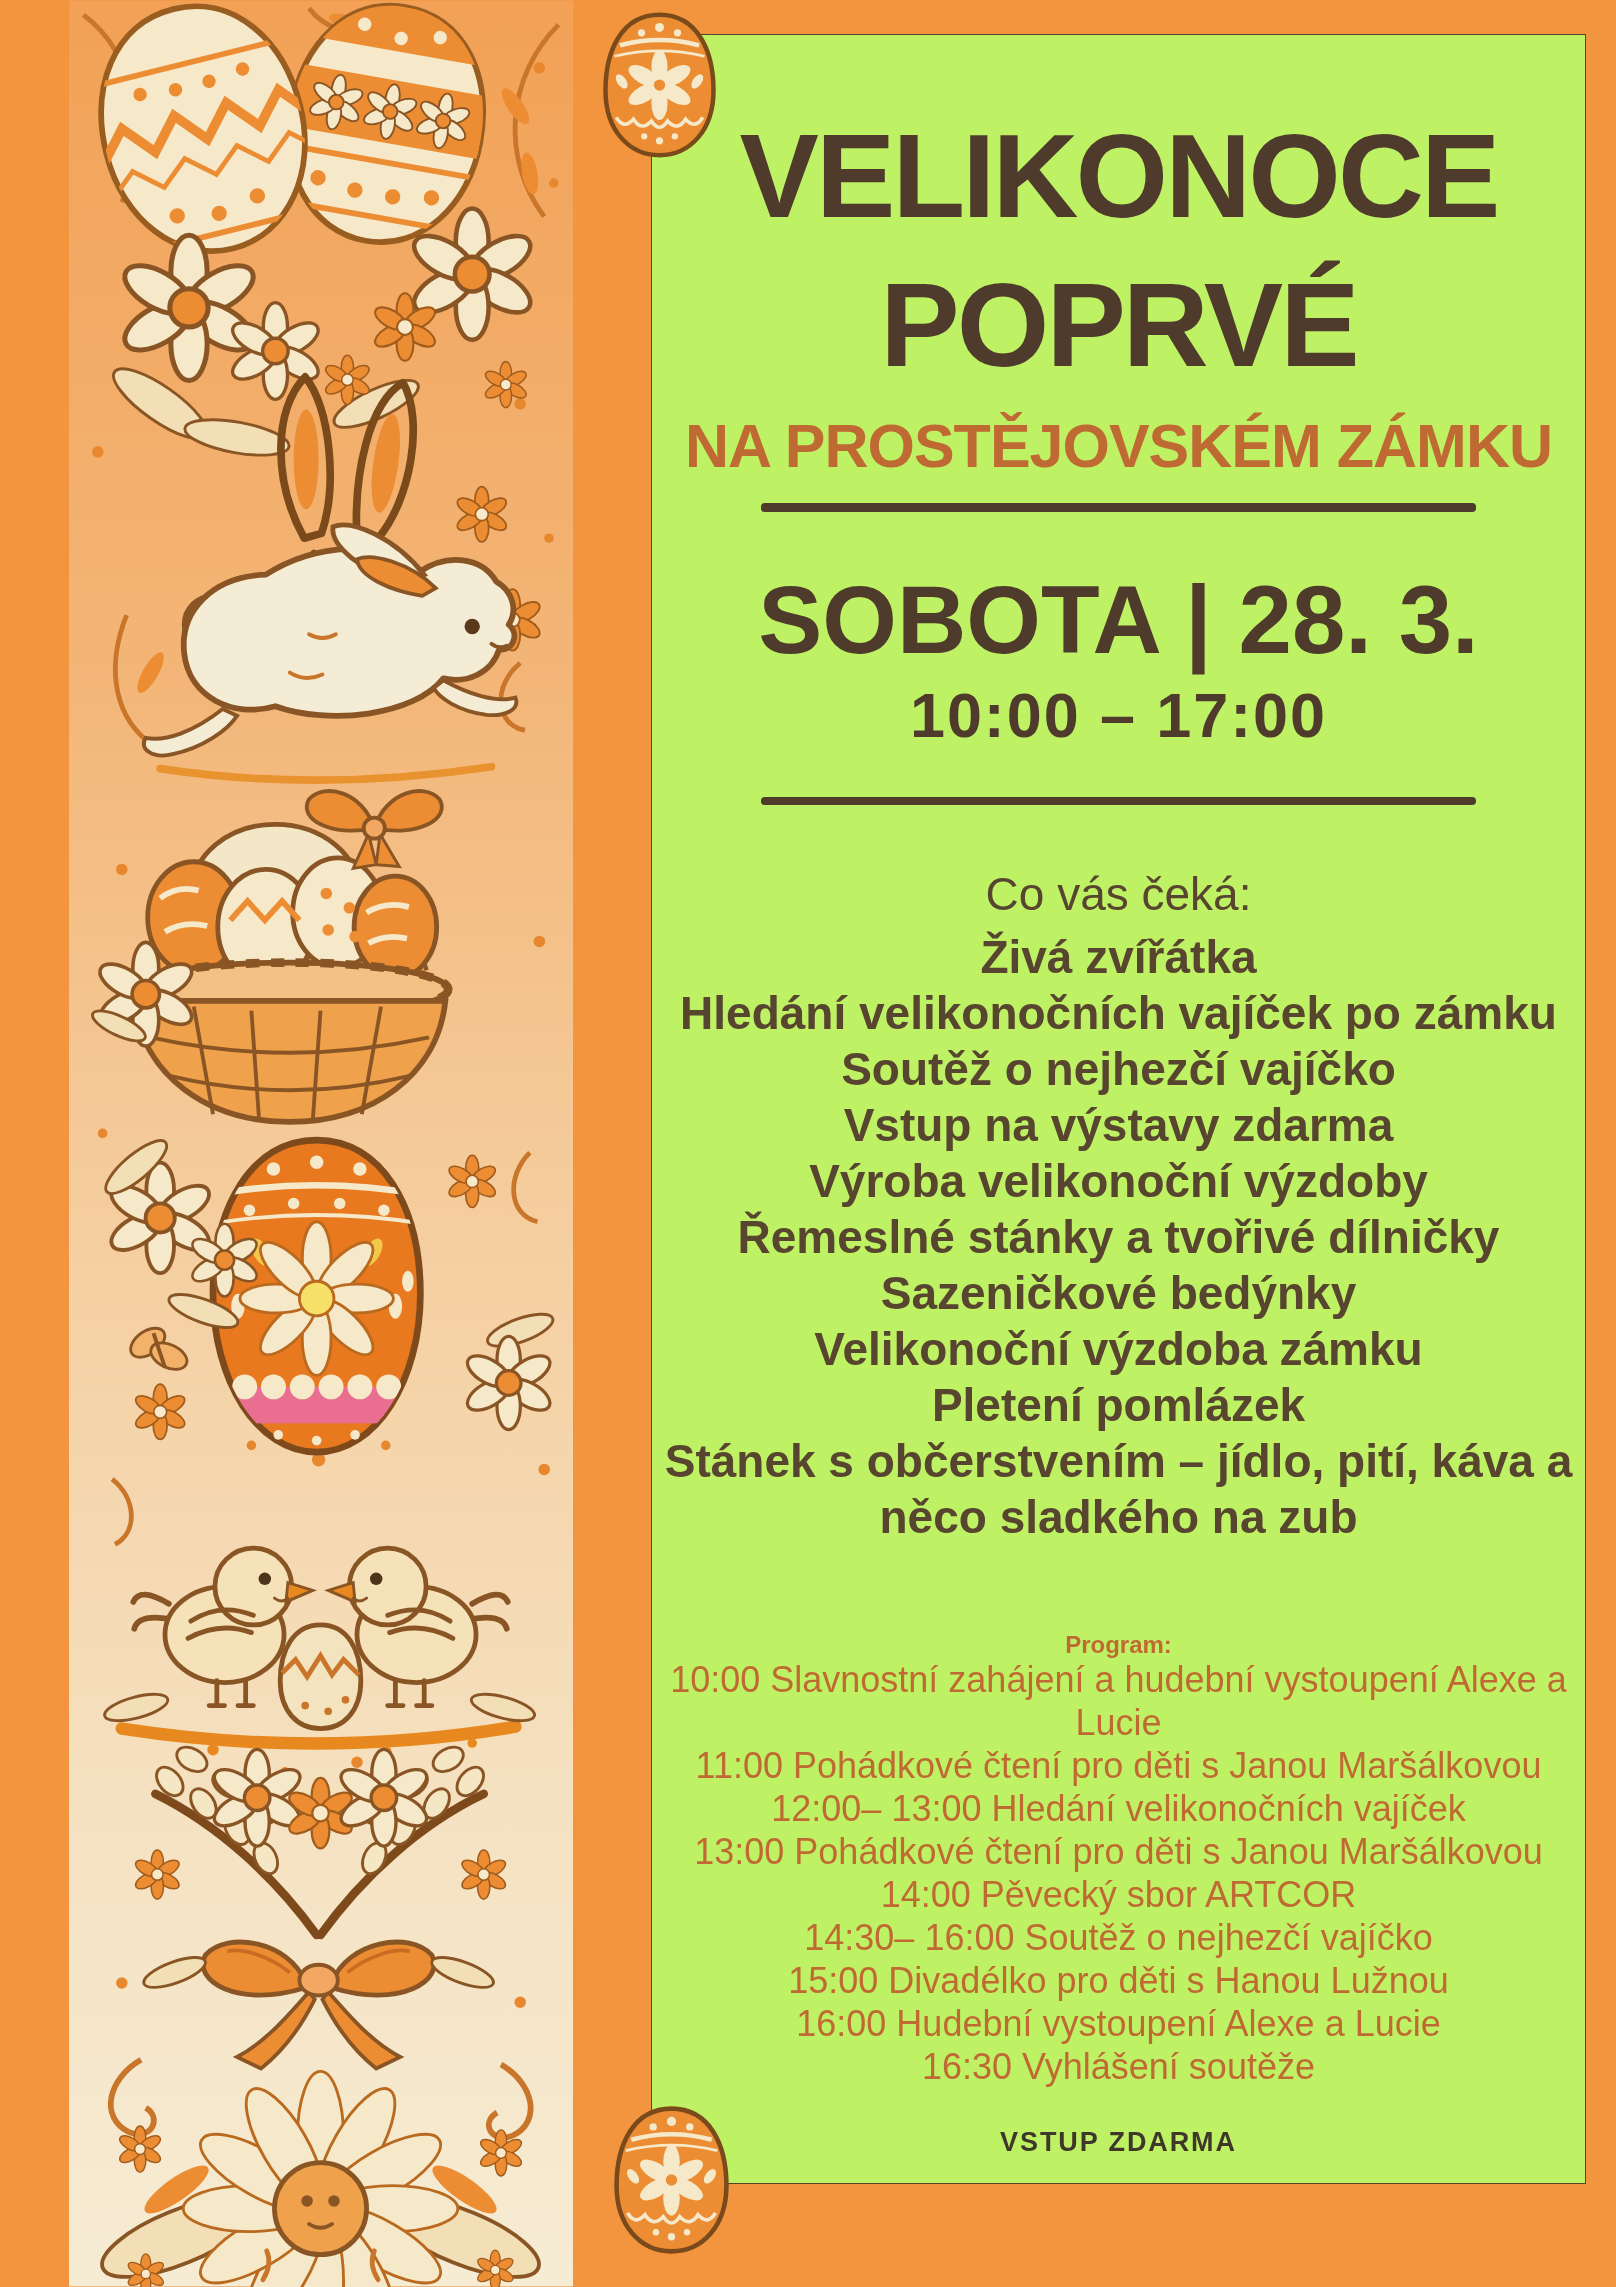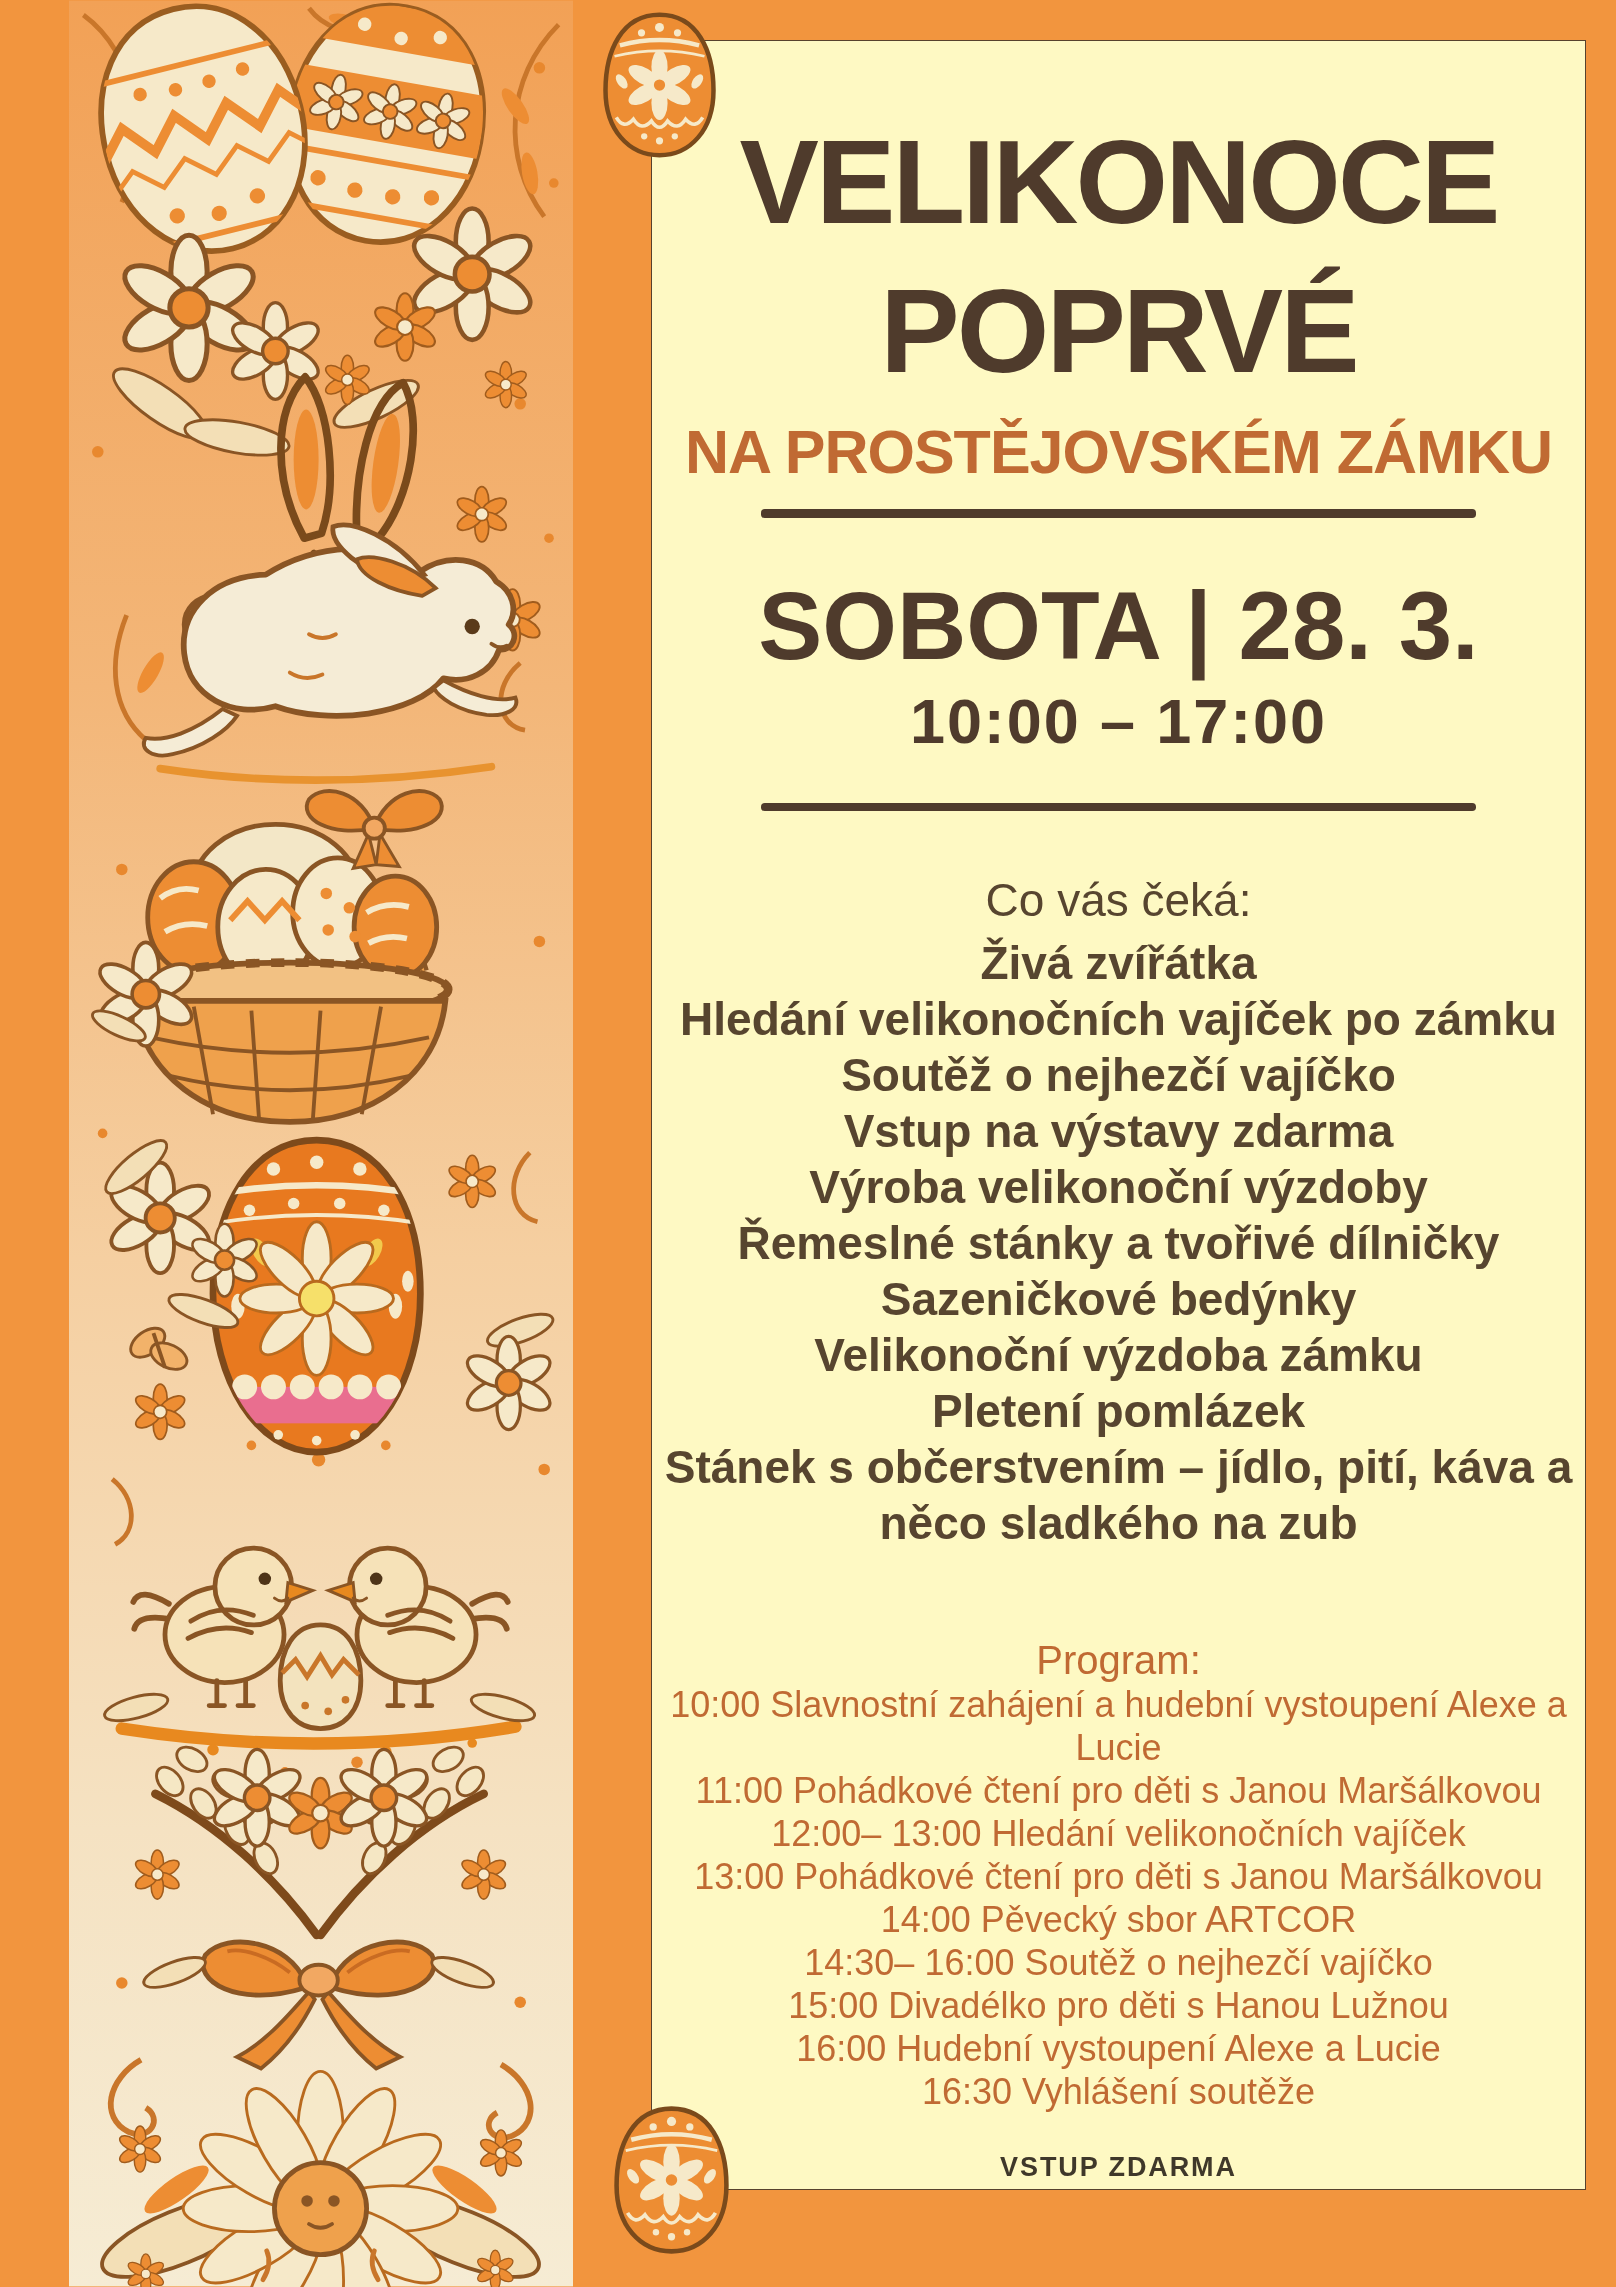--- a/index.html
+++ b/index.html
@@ -2,34 +2,34 @@
 <html><head>
 <meta charset="utf-8">
 <style>
   html,body { margin:0; padding:0; background:#F2953E; }
   .poster {
     position:relative; width:1617px; height:2287px; overflow:hidden;
     background:#F2953E; font-family:"Liberation Sans", sans-serif;
   }
   .art-strip { position:absolute; left:69px; top:0; width:504px; height:2287px; }
   .panel {
-    position:absolute; left:651px; top:40px; width:935px; height:2150px;
-    box-sizing:border-box; background:#fef9c3; border:1.9px solid #57422D;
+    position:absolute; left:651px; top:34px; width:935px; height:2150px;
+    box-sizing:border-box; background:#bef264; border:1.9px solid #57422D;
     text-align:center; color:#4F3B2C;
   }
   .title   { margin:67px 5.8px 0; font-size:119px; line-height:1.25; font-weight:bold; letter-spacing:-2.9px; color:#4F3B2C; }
   .subtitle{ margin:13.4px 3.8px 0; font-size:61px; line-height:1.1; font-weight:bold; letter-spacing:-1px; color:#C06A33; }
   .rule    { width:715px; height:8.6px; margin:0 auto; background:#4F3B2C; border-radius:3.8px; }
   .rule-1  { margin-top:23px; }
   .date    { margin-top:58px; font-size:96px; line-height:1.05; font-weight:bold; color:#4F3B2C; }
   .time    { margin-top:9.6px; font-size:63px; line-height:1.12; font-weight:bold; letter-spacing:1.9px; color:#4F3B2C; }
   .rule-2  { margin-top:46px; }
   .h-heading { margin-top:63px; font-size:46px; line-height:1.15; font-weight:normal; color:#57452F; }
   .h-list  { margin:7.7px 5.8px 0; font-size:46px; line-height:56px; font-weight:bold; color:#57452F; }
-  .p-heading { margin-top:86px; font-size:40px; line-height:1.15; font-weight:normal; color:#C06A33; }
+  .p-heading { margin-top:86px; font-size:24px; line-height:1.15; font-weight:bold; color:#C06A33; }
   .p-list  { margin:0 3.8px 0; font-size:36px; line-height:43px; font-weight:normal; color:#C06A33; }
   .footer  { margin-top:38px; font-size:27px; line-height:1.2; font-weight:bold; letter-spacing:1.9px; color:#3F382A; }
   .egg-badge { position:absolute; overflow:visible; }
   .egg-badge.top    { left:601px; top:11.5px;   width:117px; height:146px; }
   .egg-badge.bottom { left:612px; top:2106px; width:119px; height:148px; }
 </style>
 </head>
 <body>
 
 <div class="poster">

